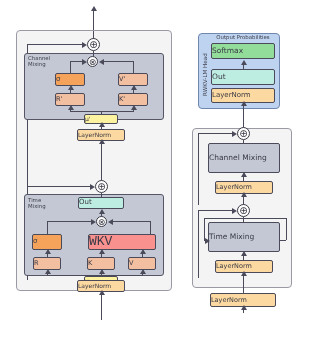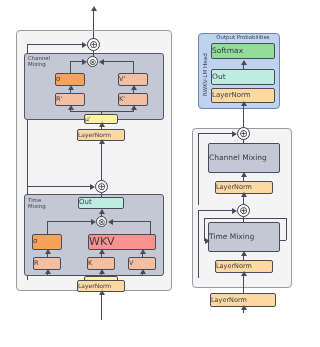--- a/index.html
+++ b/index.html
@@ -197,21 +197,21 @@
   <div class="ar ar-right" style="left:91px;top:218.5px;"></div>
 
   <div class="ln v" style="left:150px;top:221px;height:14px;"></div>
   <div class="ln h" style="left:112px;top:221px;width:38px;"></div>
   <div class="ar ar-left" style="left:108px;top:218.5px;"></div>
 
   <div class="box c-orange" style="left:32px;top:234px;width:30px;height:16px;font-size:7px;">
     <span>σ</span>
   </div>
 
-  <div class="box c-pinkred" style="left:88px;top:234px;width:68px;height:16px;font-size:11px;">
+  <div class="box c-pinkred" style="left:88px;top:234px;width:68px;height:16px;font-size:13px;font-family:Liberation Mono, monospace;">
     <span>WKV</span>
   </div>
 
   <div class="ln v" style="left:47px;top:253px;height:5px;"></div>
   <div class="ar ar-up" style="left:44.5px;top:249px;"></div>
 
   <div class="ln v" style="left:101px;top:253px;height:5px;"></div>
   <div class="ar ar-up" style="left:98.5px;top:249px;"></div>
 
   <div class="ln v" style="left:142px;top:253px;height:5px;"></div>

